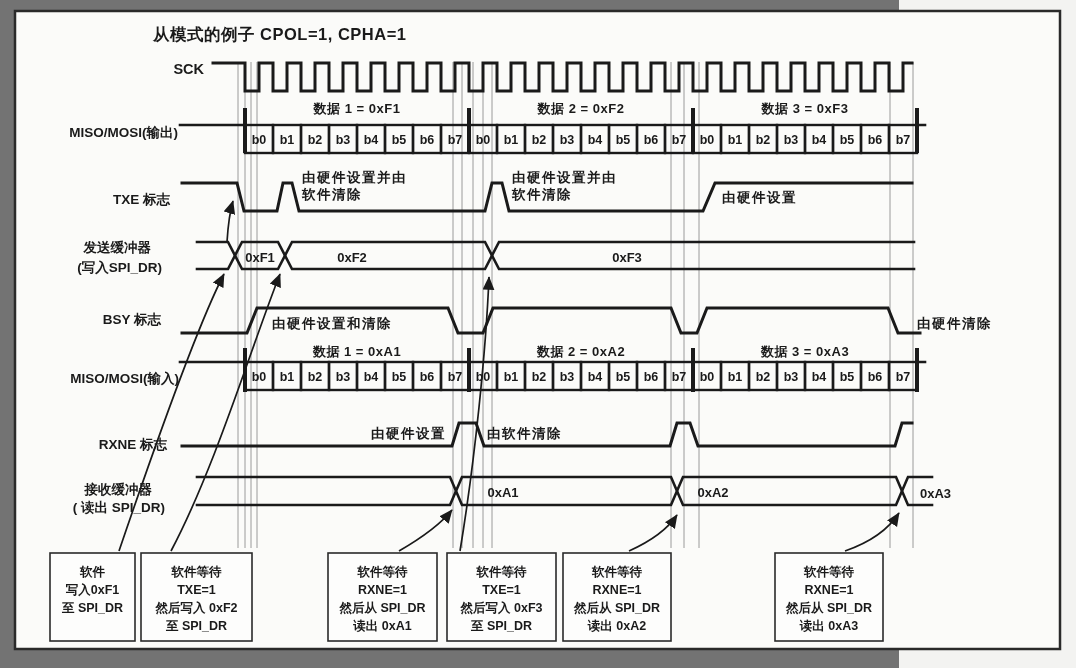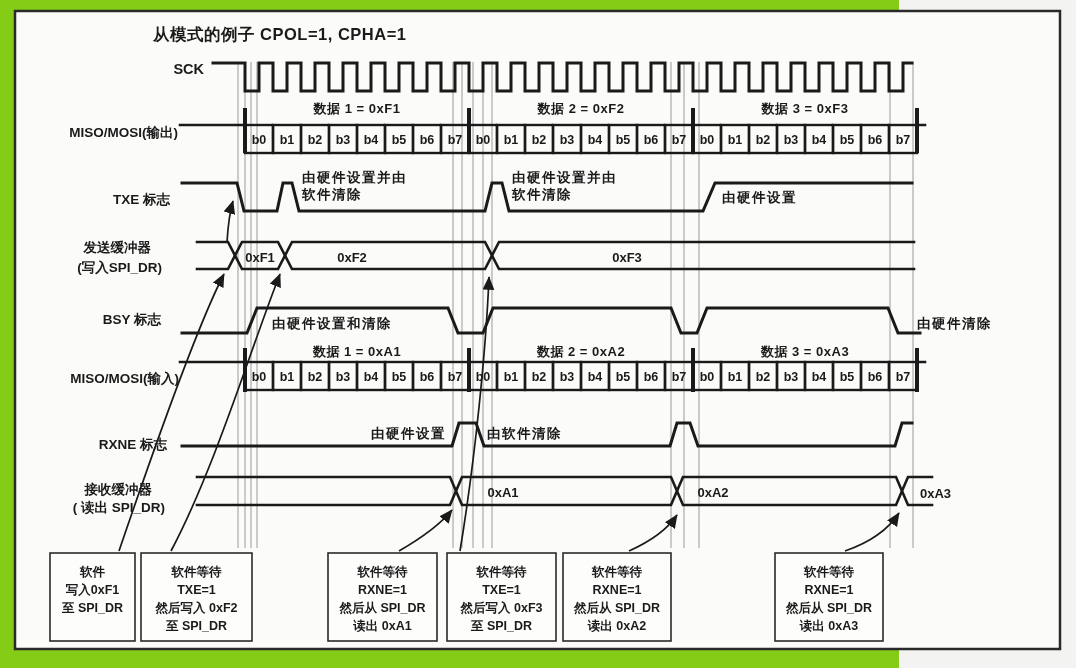--- a/index.html
+++ b/index.html
@@ -1,16 +1,16 @@
 <!DOCTYPE html>
 <html><head>
 <meta charset="utf-8">
 <style>
   html,body{margin:0;padding:0;background:#f3f3f1;}
-  #stage{width:899px;height:668px;position:relative;background:#84cc16;}
+  #stage{width:899px;height:668px;position:relative;background:#737373;}
   svg{display:block;}
   svg text{font-family:"Liberation Sans","DejaVu Sans",sans-serif;fill:#1a1a1a;}
   .w3{stroke:#1a1a1a;stroke-width:3;fill:none;stroke-linejoin:miter;stroke-linecap:square;}
   .w26{stroke:#1a1a1a;stroke-width:2.6;fill:none;stroke-linecap:square;}
   .tick{stroke:#1a1a1a;stroke-width:4;}
   .cell{fill:none;stroke:#1a1a1a;stroke-width:2.4;}
   .guide{stroke:#9a9a9a;stroke-width:1;fill:none;}
   .leader{fill:none;stroke:#1a1a1a;stroke-width:1.7;}
   .frame{fill:#fbfbf9;stroke:#2a2a2a;stroke-width:2.5;}
   .ttl{font-size:16.5px;font-weight:bold;letter-spacing:.5px;}

